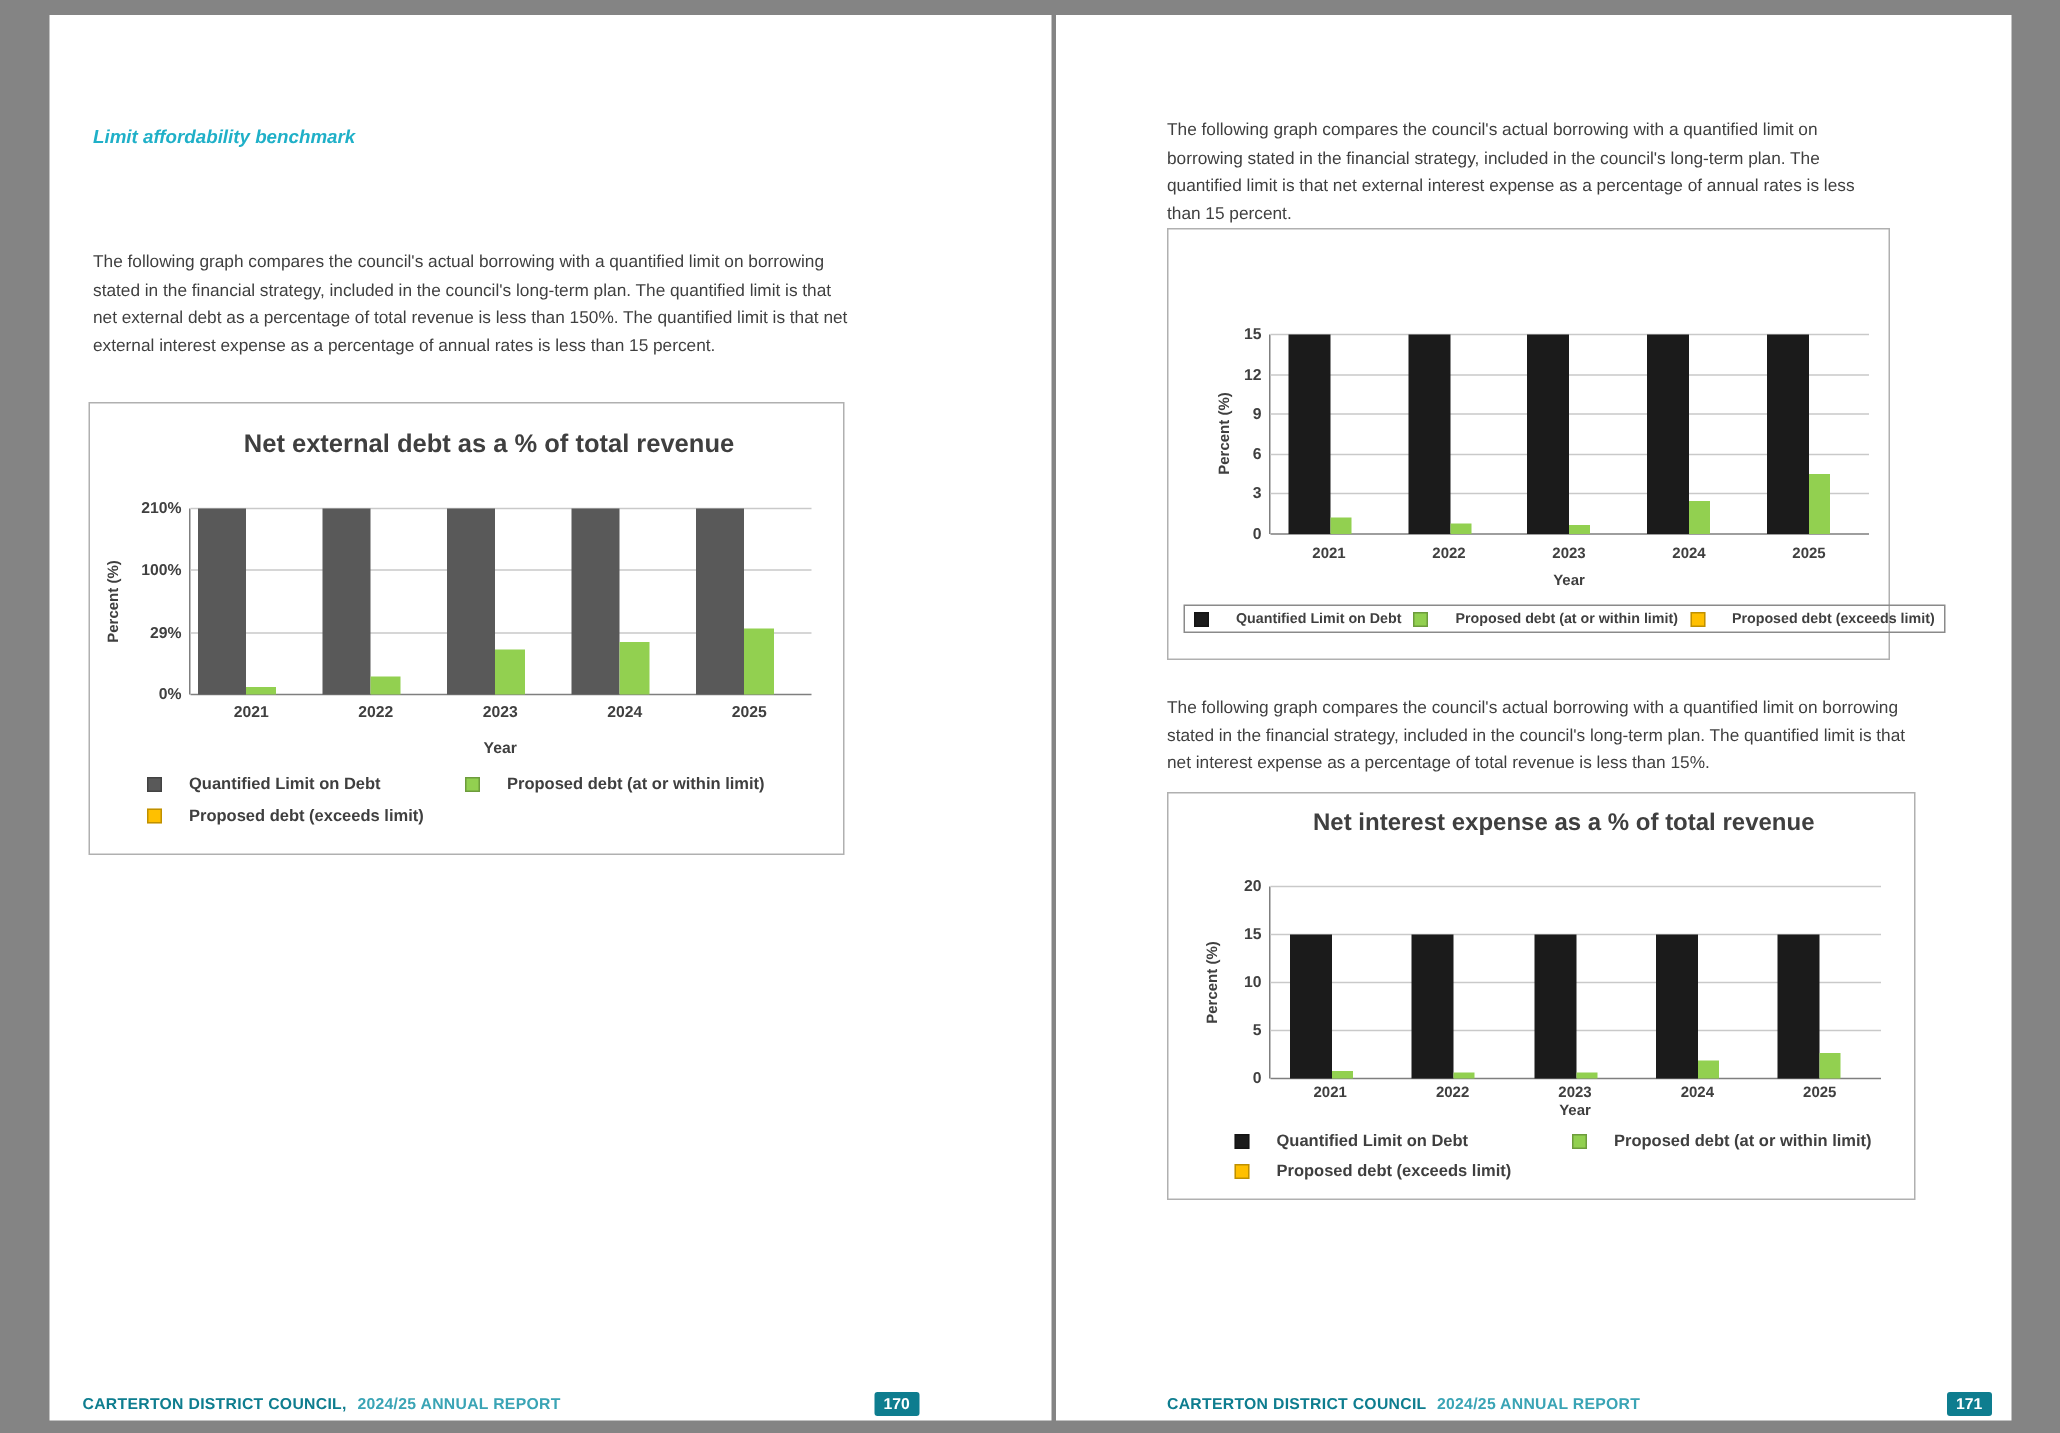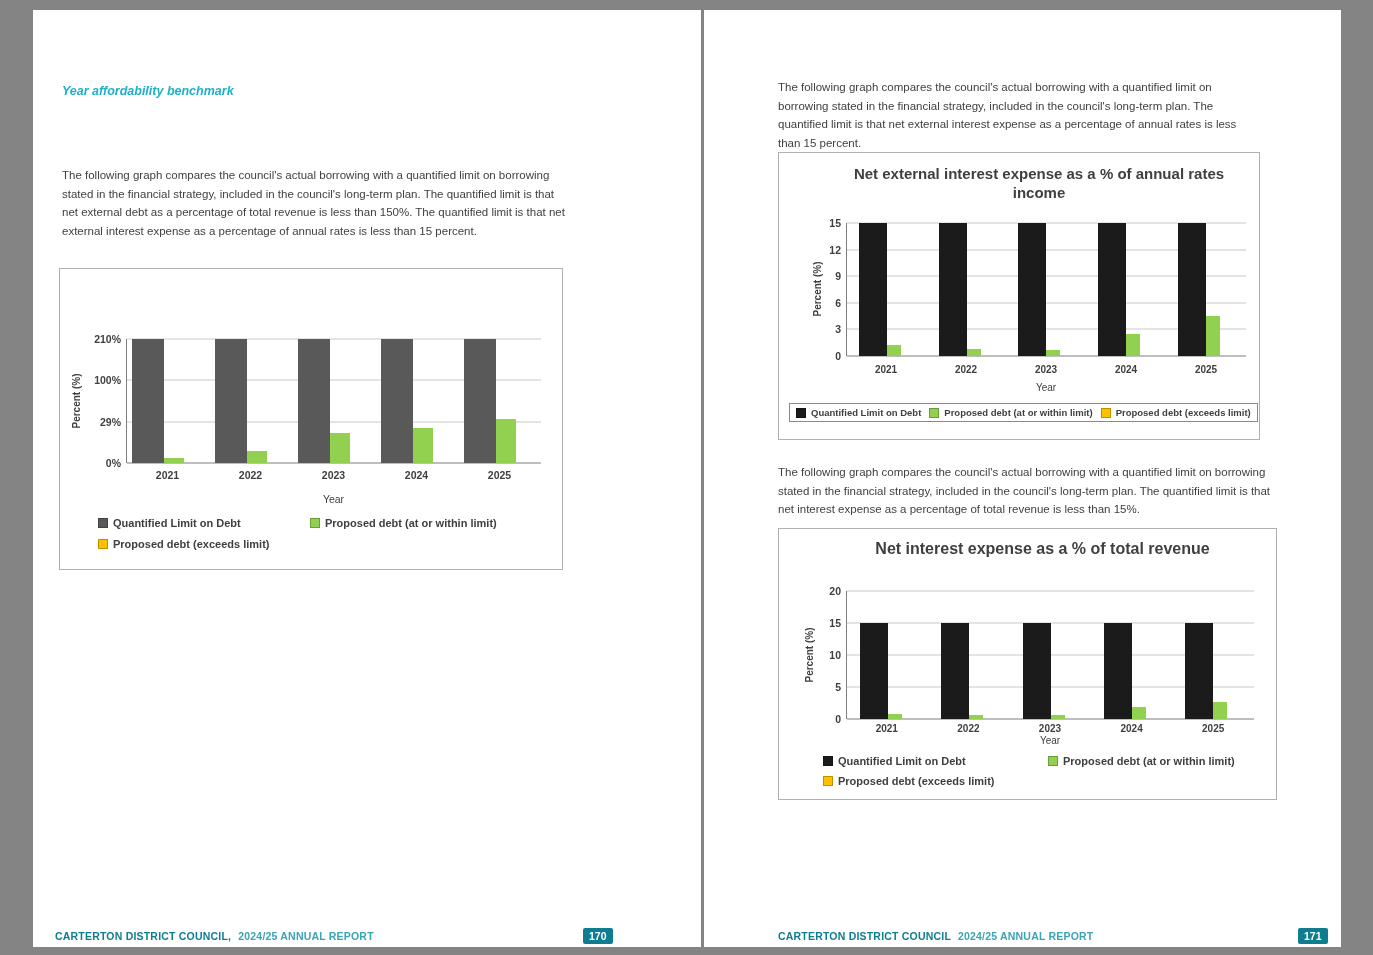--- a/index.html
+++ b/index.html
@@ -98,34 +98,34 @@
   .xtick {
     flex: 1;
     text-align: center;
     font-size: 10.5px;
     font-weight: bold;
     color: #3f3f3f;
   }
   .c-xlabel {
     position: absolute;
     text-align: center;
-    font-weight: normal;
+    font-weight: bold;
     font-size: 10.5px;
     color: #3f3f3f;
   }
   .c-legend {
     position: absolute;
     display: flex;
     flex-wrap: wrap;
     align-content: flex-start;
   }
   .legend-item {
     display: flex;
     align-items: center;
-    gap: 5px;
+    gap: 18px;
     font-weight: bold;
     color: #3f3f3f;
     white-space: nowrap;
   }
   .swatch {
     width: 10px; height: 10px;
     flex: none;
     border: 1px solid rgba(0,0,0,0.25);
   }
 
@@ -196,24 +196,25 @@
     padding: 2px 6px;
     border-radius: 2px;
   }
   #page-left .page-number  { left: 550px; }
   #page-right .page-number { left: 594px; }
 </style>
 </head>
 <body>
 
 <div class="page" id="page-left">
-  <h1 class="heading">Year affordability benchmark</h1>
+  <h1 class="heading">Limit affordability benchmark</h1>
   <p class="body-text p-graph">The following graph compares the council's actual borrowing with a quantified limit on borrowing stated in the financial strategy, included in the council's long-term plan. The quantified limit is that net external debt as a percentage of total revenue is less than 150%. The quantified limit is that net external interest expense as a percentage of annual rates is less than 15 percent.</p>
 
   <div class="chart" id="chart1">
+    <div class="c-title">Net external debt as a % of total revenue</div>
     <div class="c-ylabel">Percent (%)</div>
     <div class="c-plot">
         <div class="gridline axisline" style="top: 100%;"></div>
         <div class="ytick" style="top: 100%;">0%</div>
         <div class="gridline" style="top: 66.6667%;"></div>
         <div class="ytick" style="top: 66.6667%;">29%</div>
         <div class="gridline" style="top: 33.3333%;"></div>
         <div class="ytick" style="top: 33.3333%;">100%</div>
         <div class="gridline" style="top: 0%;"></div>
         <div class="ytick" style="top: 0%;">210%</div>
@@ -273,21 +274,20 @@
     <span class="footer-council">CARTERTON DISTRICT COUNCIL,</span>
     <span class="footer-report">2024/25 ANNUAL REPORT</span>
   </div>
   <div class="page-number">170</div>
 </div>
 
 <div class="page" id="page-right">
   <p class="body-text p-top">The following graph compares the council's actual borrowing with a quantified limit on borrowing stated in the financial strategy, included in the council's long-term plan. The quantified limit is that net external interest expense as a percentage of annual rates is less than 15 percent.</p>
 
   <div class="chart" id="chart2">
-    <div class="c-title">Net external interest expense as a % of annual rates income</div>
     <div class="c-ylabel">Percent (%)</div>
     <div class="c-plot">
         <div class="gridline axisline" style="top: 100%;"></div>
         <div class="ytick" style="top: 100%;">0</div>
         <div class="gridline" style="top: 80%;"></div>
         <div class="ytick" style="top: 80%;">3</div>
         <div class="gridline" style="top: 60%;"></div>
         <div class="ytick" style="top: 60%;">6</div>
         <div class="gridline" style="top: 40%;"></div>
         <div class="ytick" style="top: 40%;">9</div>

